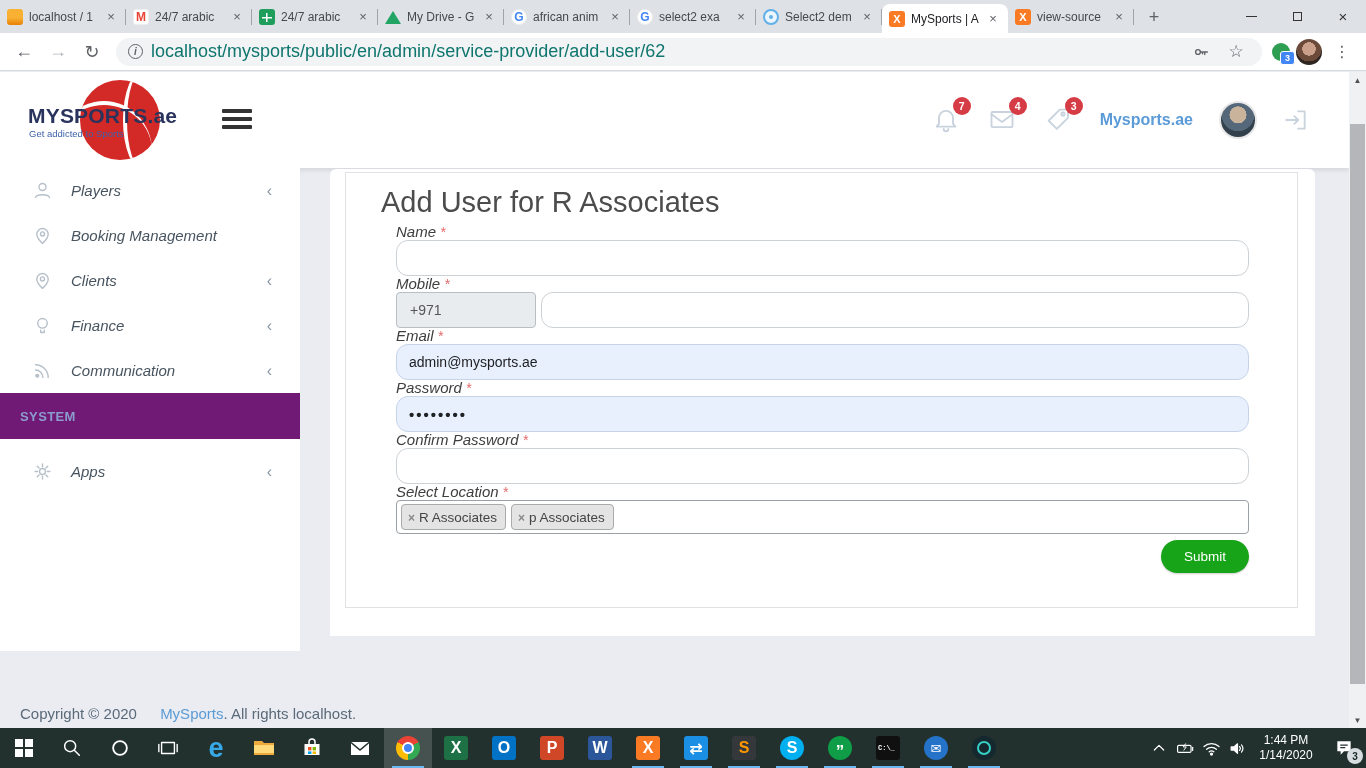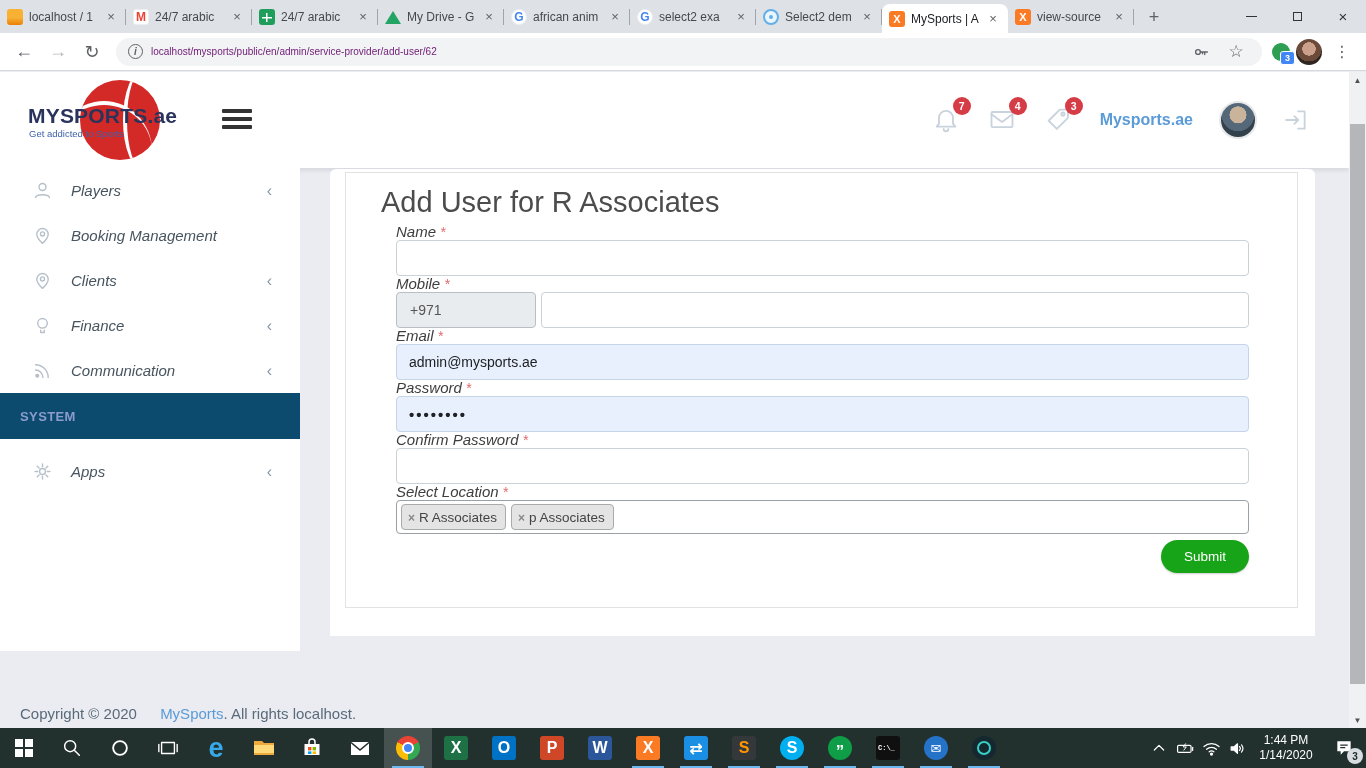--- a/index.html
+++ b/index.html
@@ -30,21 +30,21 @@
   .toolbar{position:absolute;left:0;top:33px;width:1366px;height:38px;background:#fff;
     border-bottom:1px solid #d6d9dc;display:flex;align-items:center;padding:0 10px;gap:6px;}
   .nav-glyph{font-size:18px;color:#5f6368;width:28px;height:28px;display:flex;
     align-items:center;justify-content:center;border-radius:50%;}
   .nav-glyph.disabled{color:#b6b9bd;}
   .omnibox{flex:1;height:28px;background:#f1f3f4;border-radius:14px;display:flex;
     align-items:center;padding:0 12px;gap:8px;margin:0 4px;}
   .info-circ{width:15px;height:15px;border:1.4px solid #5f6368;border-radius:50%;
     color:#5f6368;font-size:10px;display:flex;align-items:center;justify-content:center;
     font-style:italic;font-weight:bold;}
-  .url-text{font-size:10px;color:#701a75;}
+  .url-text{font-size:18px;color:#0f766e;}
   .omni-right{display:flex;align-items:center;gap:12px;margin-left:auto;}
   .ext-circle{position:relative;width:18px;height:18px;background:#2e9e52;border-radius:50%;}
   .ext-badge{position:absolute;right:-5px;bottom:-4px;background:#4285f4;color:#fff;
     font-size:9px;font-weight:bold;padding:1px 4px;border-radius:3px;border:1px solid #fff;}
   .avatar-sm{width:26px;height:26px;border-radius:50%;
     background:radial-gradient(circle at 50% 38%,#caa08a 0 32%,#6b4a3a 33% 60%,#2f2622 61%);}
   .menu-dots{font-size:16px;color:#5f6368;padding:0 6px;}
 
   
   .viewport{position:absolute;left:0;top:72px;width:1366px;height:656px;background:#eaecf2;overflow:hidden;}
@@ -72,33 +72,33 @@
   .avatar-lg{width:38px;height:38px;border-radius:50%;
     background:radial-gradient(circle at 50% 35%,#c9b39a 0 30%,#54687a 31% 58%,#33414d 59%);
     border:2px solid #e8e8e8;}
 
   
   .sidebar{position:absolute;left:0;top:96px;width:300px;height:483px;background:#fff;}
   .sb-item{height:45px;display:flex;align-items:center;padding-left:32px;cursor:pointer;}
   .sb-item svg{flex:none;}
   .sb-label{margin-left:18px;font-size:15px;color:#47545f;font-style:italic;}
   .sb-chev{margin-left:auto;margin-right:28px;color:#8a97a5;font-size:16px;}
-  .sb-section{height:46px;background:#0c4a6e;display:flex;align-items:center;padding-left:20px;}
+  .sb-section{height:46px;background:#701a75;display:flex;align-items:center;padding-left:20px;}
   .sb-section span{color:#8b9cce;font-size:13px;font-weight:bold;letter-spacing:.4px;}
   .sb-sys{margin-top:10px;}
 
   
   .card{position:absolute;left:330px;top:97px;width:985px;height:467px;background:#fff;
     border-radius:6px 6px 0 0;}
   .panel{margin:3px 17px 0 15px;height:436px;border:1px solid #e2e2e2;
     padding:14px 48px 26px 50px;}
   .form-title{font-size:29px;line-height:30px;font-weight:400;color:#4c4c4c;margin:0 0 7px -15px;}
   .f-label{display:block;font-size:15px;line-height:16px;color:#3e3e3e;font-style:italic;}
   .req{color:#e46a6a;margin-left:4px;font-size:14px;}
-  .f-input{display:block;width:100%;height:36px;border:1px solid #ccd1d6;border-radius:4px;
+  .f-input{display:block;width:100%;height:36px;border:1px solid #ccd1d6;border-radius:12px;
     padding:0 12px;font-size:14px;color:#202124;font-family:inherit;outline:none;background:#fff;}
   .autofill{background:#e8f0fe;border-color:#c6d3e8;}
   .pw{letter-spacing:2px;font-weight:bold;font-size:15px;}
   .mobile-row{display:flex;gap:5px;height:36px;}
   .prefix-box{width:140px;height:36px;background:#e9ecef;border:1px solid #b9bfc5;
     border-radius:4px;display:flex;align-items:center;padding-left:13px;font-size:14px;color:#555;}
   .mobile-row .f-input{flex:1;}
   .s2-box{width:100%;height:34px;border:1px solid #9aa0a6;border-radius:4px;
     padding:3px 4px;display:flex;gap:5px;cursor:text;}
   .s2-tag{background:#e4e4e4;border:1px solid #aaa;border-radius:4px;padding:1px 8px 0 6px;

